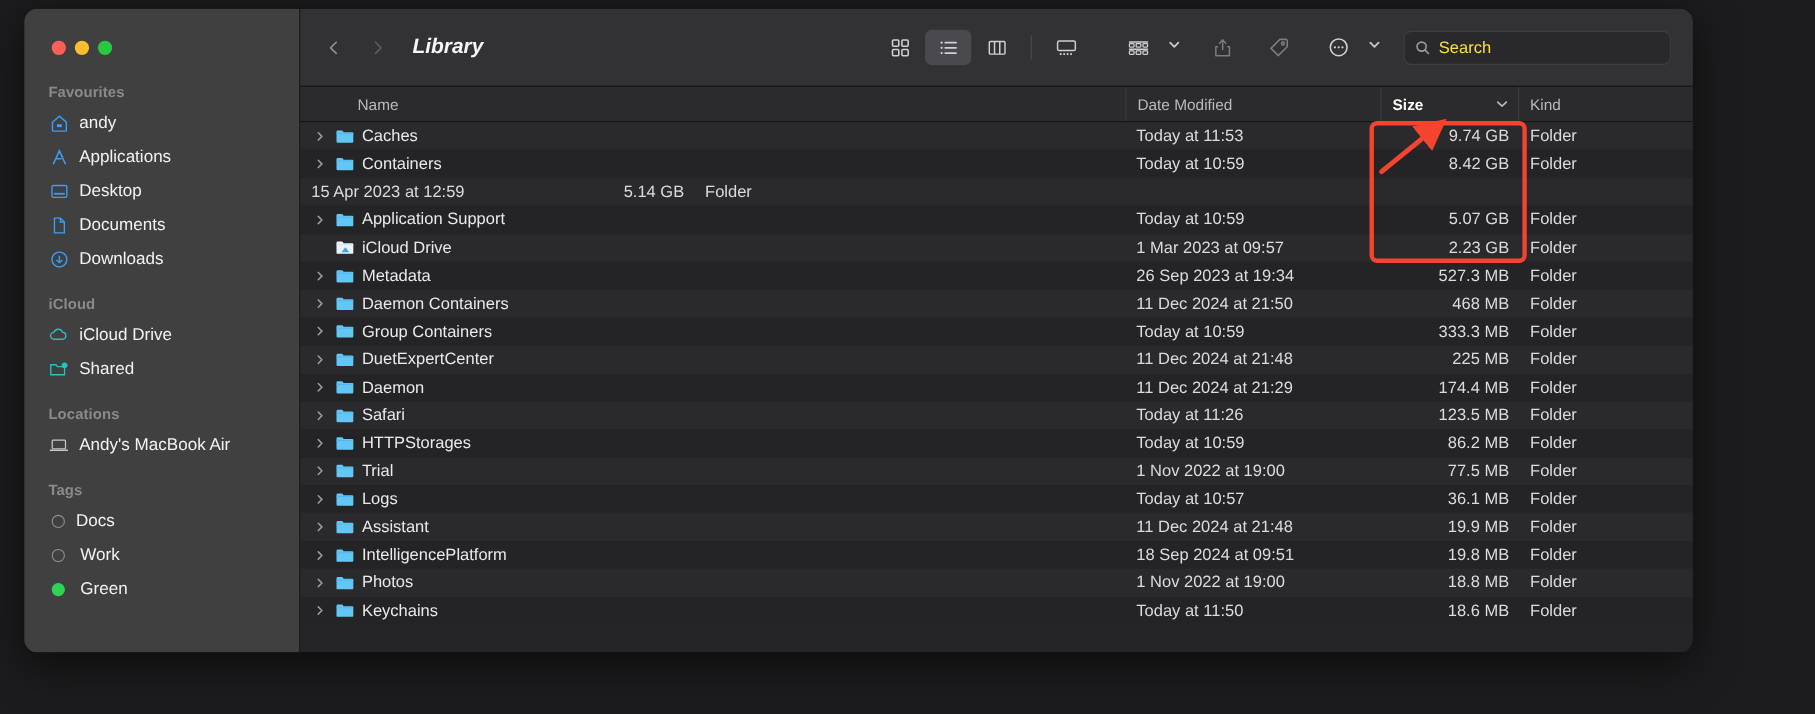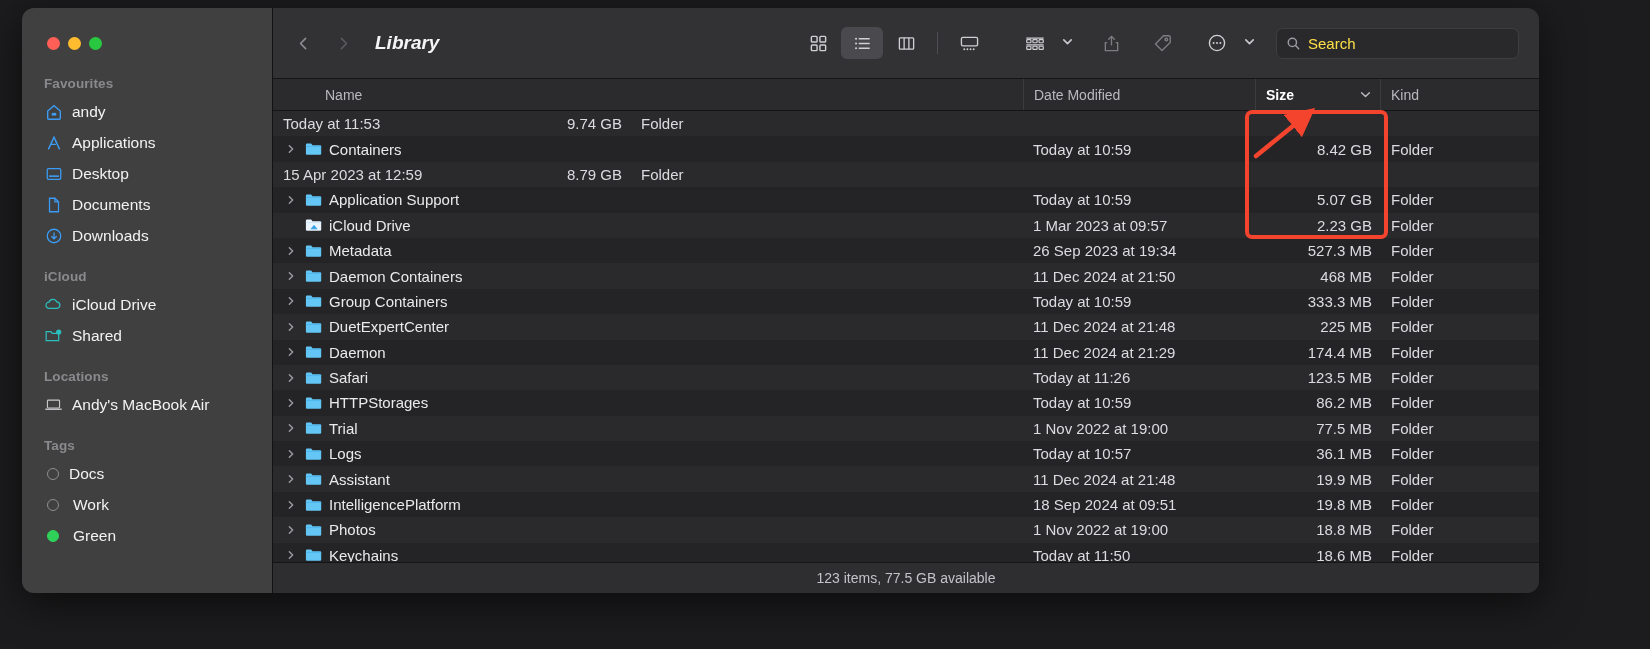--- a/index.html
+++ b/index.html
@@ -516,20 +516,34 @@
           </svg>
         </span>
       </div>
       <div class="ch-kind">
         <span>Kind</span>
       </div>
     </div>
 
     <div class="file-list" id="file-list">
         <div class="row odd">
+          <div class="cell-name">
+            <span class="disclosure">
+              <svg viewBox="0 0 12 12" width="10" height="10" fill="none" stroke="currentColor" stroke-width="1.7" stroke-linecap="round" stroke-linejoin="round">
+                <path d="M4 2l4 4-4 4"></path>
+              </svg>
+            </span>
+            <span style="display: flex;">
+              <svg viewBox="0 0 20 16" width="18" height="15" class="folder-icon">
+                <path d="M1 3.2a1.2 1.2 0 0 1 1.2-1.2h4.6l1.5 1.7h8.5A1.2 1.2 0 0 1 18 4.9v8.3a1.2 1.2 0 0 1-1.2 1.2H2.2A1.2 1.2 0 0 1 1 13.2z" fill="#64c6f5"></path>
+                <path d="M1 4.6h17v1.1H1z" fill="#4fb9ef"></path>
+              </svg>
+            </span>
+            <span class="name-text">Caches</span>
+          </div>
           <div class="cell-date">Today at 11:53</div>
           <div class="cell-size">9.74 GB</div>
           <div class="cell-kind">Folder</div>
         </div>
         <div class="row even">
           <div class="cell-name">
             <span class="disclosure">
               <svg viewBox="0 0 12 12" width="10" height="10" fill="none" stroke="currentColor" stroke-width="1.7" stroke-linecap="round" stroke-linejoin="round">
                 <path d="M4 2l4 4-4 4"></path>
               </svg>
@@ -541,21 +555,21 @@
               </svg>
             </span>
             <span class="name-text">Containers</span>
           </div>
           <div class="cell-date">Today at 10:59</div>
           <div class="cell-size">8.42 GB</div>
           <div class="cell-kind">Folder</div>
         </div>
         <div class="row odd">
           <div class="cell-date">15 Apr 2023 at 12:59</div>
-          <div class="cell-size">8.79 GB</div>
+          <div class="cell-size">5.14 GB</div>
           <div class="cell-kind">Folder</div>
         </div>
         <div class="row even">
           <div class="cell-name">
             <span class="disclosure">
               <svg viewBox="0 0 12 12" width="10" height="10" fill="none" stroke="currentColor" stroke-width="1.7" stroke-linecap="round" stroke-linejoin="round">
                 <path d="M4 2l4 4-4 4"></path>
               </svg>
             </span>
             <span style="display: flex;">
@@ -828,23 +842,20 @@
               </svg>
             </span>
             <span class="name-text">Keychains</span>
           </div>
           <div class="cell-date">Today at 11:50</div>
           <div class="cell-size">18.6 MB</div>
           <div class="cell-kind">Folder</div>
         </div>
       </div>
 
-    <div class="status-bar">
-      <span>123 items, 77.5 GB available</span>
-    </div>
   </section>
 </div>
 
 <div class="annot-box" id="annot-box" style="left: 1245px; top: 110.188px; width: 143px; height: 128.562px; border-color: rgb(244, 68, 46);"></div>
 <svg class="annot-arrow" id="annot-arrow" width="130" height="110" style="left:1248px; top:108px;">
   <defs>
     <marker id="ahead" markerWidth="7" markerHeight="7" refX="3.2" refY="3.2" orient="auto">
       <path d="M0,0 L6.4,3.2 L0,6.4 z" fill="#f4442e"></path>
     </marker>
   </defs>

